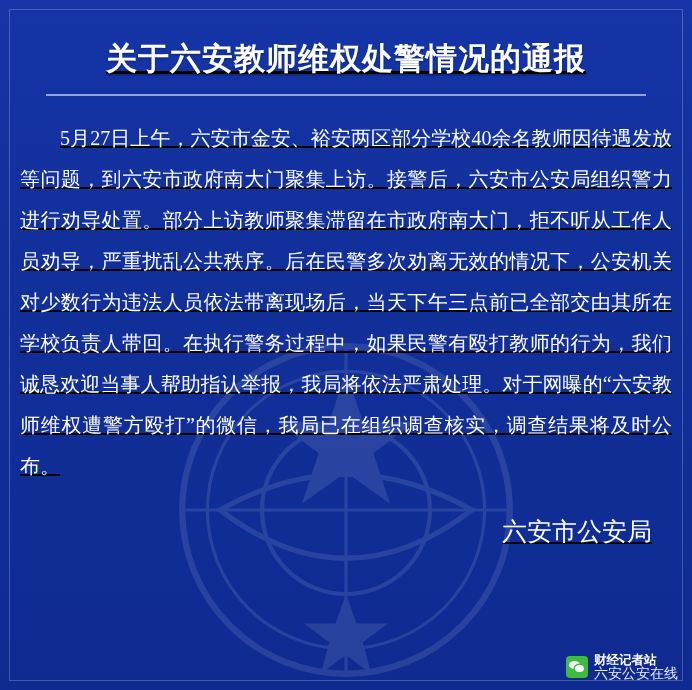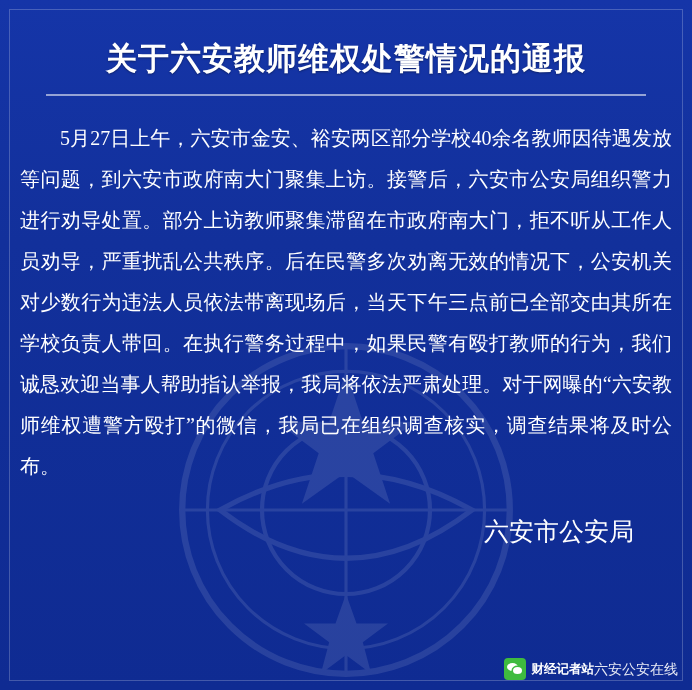--- a/index.html
+++ b/index.html
@@ -14,20 +14,21 @@
     overflow: hidden;
   }
   .poster {
     position: relative;
     width: 692px;
     height: 690px;
     background: #12319c;
     background: linear-gradient(180deg, #1535a8 0%, #12309b 35%, #0f2b92 100%);
     overflow: hidden;
     box-sizing: border-box;
+    text-decoration: underline;
   }
   
   .watermark {
     position: absolute;
     left: 50%;
     top: 300px;
     transform: translate(-50%, 0);
     width: 420px;
     height: 420px;
     opacity: 0.10;
@@ -78,21 +79,21 @@
     text-align: justify;
     text-justify: inter-ideograph;
     text-indent: 2em;
     font-family: "Liberation Serif", "DejaVu Serif", serif;
   }
 
   .signature {
     position: relative;
     z-index: 3;
     margin-top: 26px;
-    padding-right: 58px;
+    padding-right: 40px;
     text-align: right;
     color: #ffffff;
     font-size: 25px;
     line-height: 38px;
     font-family: "Liberation Serif", "DejaVu Serif", serif;
   }
   .signature div { white-space: nowrap; }
 
   .footer-credit {
     position: absolute;
@@ -124,20 +125,21 @@
     content: "";
     position: absolute;
     left: 9px; top: 9px;
     width: 9px; height: 7px;
     border-radius: 50%;
     background: #ffffff;
     box-shadow: 0 0 0 1.5px #3fbb3f;
   }
   .credit-lines {
     display: flex;
+    flex-direction: column;
     line-height: 13px;
   }
   .credit-main {
     font-size: 12.5px;
     font-weight: bold;
     color: #ffffff;
   }
   .credit-sub {
     font-size: 14px;
     color: rgba(255,255,255,0.9);

